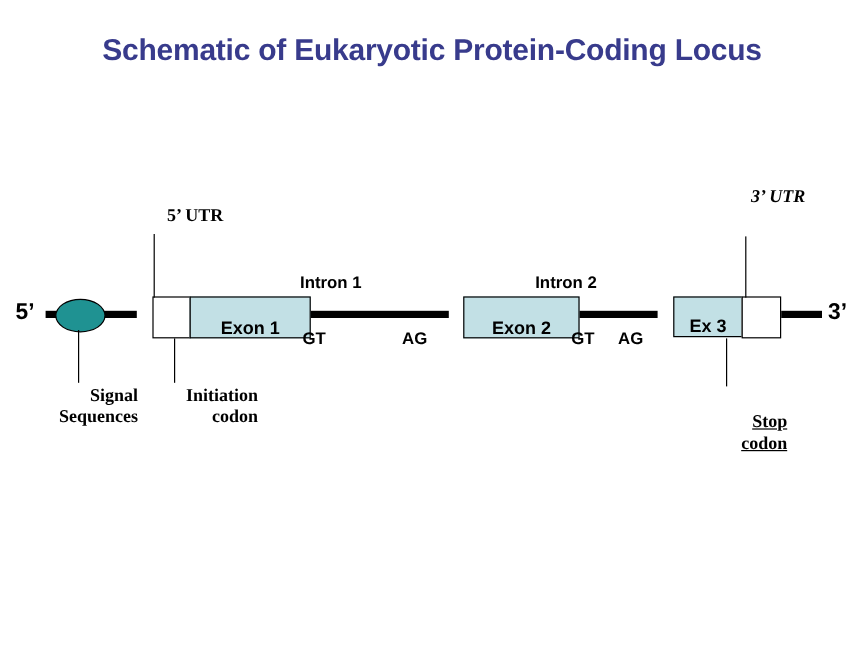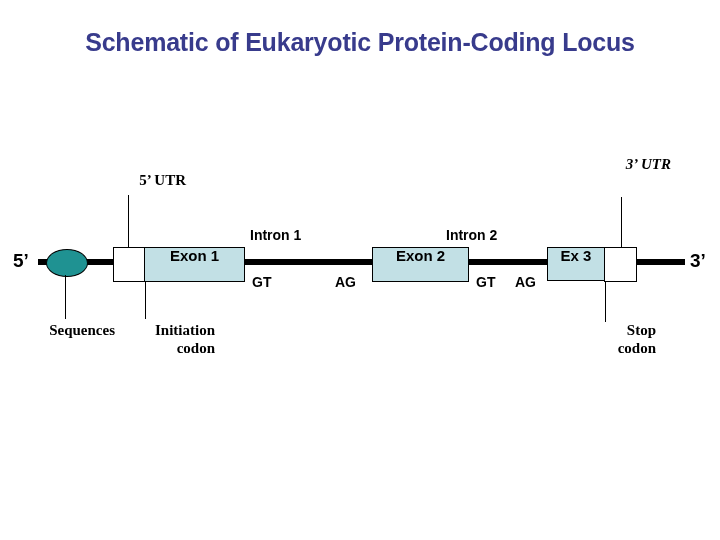--- a/index.html
+++ b/index.html
@@ -41,22 +41,23 @@
     height: 6px;
     background: #000000;
   }
 
   
   .box {
     position: absolute;
     box-sizing: border-box;
     border: 1px solid #000000;
     display: flex;
-    align-items: flex-start;
+    align-items: flex-end;
     justify-content: center;
+    margin-left: 14px;
   }
   .box.utr   { background: #ffffff; }
   .box.exon  { background: #c2e0e5; }
   .box-label {
     font-family: "Liberation Sans", sans-serif;
     font-weight: bold;
     font-size: 15px;
     color: #000000;
     white-space: nowrap;
     line-height: 1;
@@ -169,26 +170,27 @@
 
   <div class="box utr" style="left:604px; top:247px; width:33px; height:35px;"></div>
 
   <div class="leader" style="left:621px; top:197px; height:51px;"></div>
 
   <div class="lbl-serif" style="left:571px; top:156px; width:100px;font-style:italic;">3’ UTR</div>
 
   <div class="leader" style="left:605px; top:282px; height:40px;"></div>
 
   <div class="lbl-serif" style="left:15px; top:322px; width:100px;">
+    <div>Signal</div>
     <div>Sequences</div>
   </div>
 
   <div class="lbl-serif" style="left:115px; top:322px; width:100px;">
     <div>Initiation</div>
     <div>codon</div>
   </div>
 
-  <div class="lbl-serif" style="left:556px; top:322px; width:100px;">
+  <div class="lbl-serif" style="left:556px; top:344px; width:100px;text-decoration:underline;">
     <div>Stop</div>
     <div>codon</div>
   </div>
 
 </div>
 
 </body></html>

